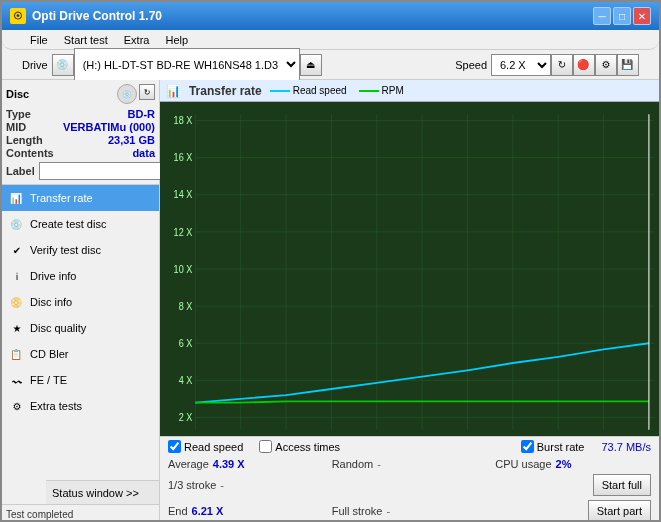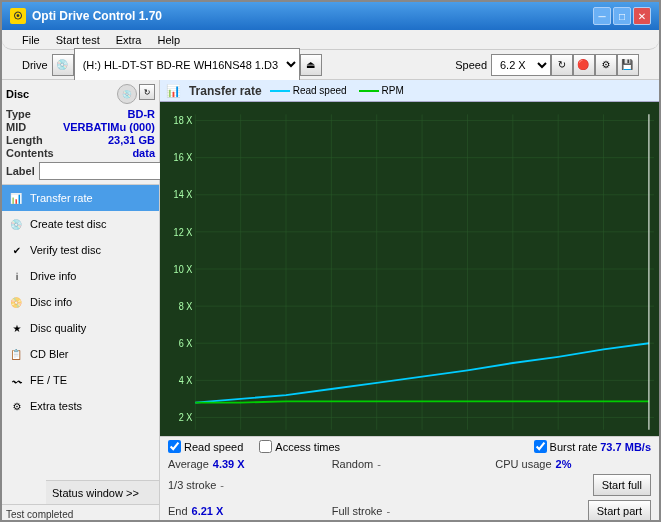--- a/index.html
+++ b/index.html
@@ -46,21 +46,21 @@
       cursor: pointer;
       display: flex; align-items: center; justify-content: center;
       font-size: 10px; color: white;
     }
     .title-btn.close { background: #e05050; }
     .menu-bar {
       background: #f0f0f0;
       height: 20px;
       display: flex;
       align-items: center;
-      padding: 0 12px;
+      padding: 0 20px;
       border-bottom: 1px solid #ccc;
       border-radius: 10px;
     }
     .menu-item {
       padding: 2px 8px;
       cursor: pointer;
       font-size: 11px;
     }
     .toolbar {
       background: #f0f0f0;
@@ -498,21 +498,21 @@
           <span>Read speed</span>
         </div>
         <div class="checkbox-item">
           <input type="checkbox" style="">
           <span>Access times</span>
         </div>
         <div style="flex:1"></div>
         <div class="checkbox-item">
           <input type="checkbox" checked="" style="">
           <span>Burst rate</span>
-          <span style="margin-left:0; color:#0000cc; font-weight:bold;">73.7 MB/s</span>
+          <span style="margin-left:14px; color:#0000cc; font-weight:normal;">73.7 MB/s</span>
         </div>
       </div>
 
       <div class="stats-row">
         <div class="stats-col">
           <span class="stat-label">Average</span>
           <span class="stat-value">4.39 X</span>
         </div>
         <div class="stats-col">
           <span class="stat-label">Random</span>

